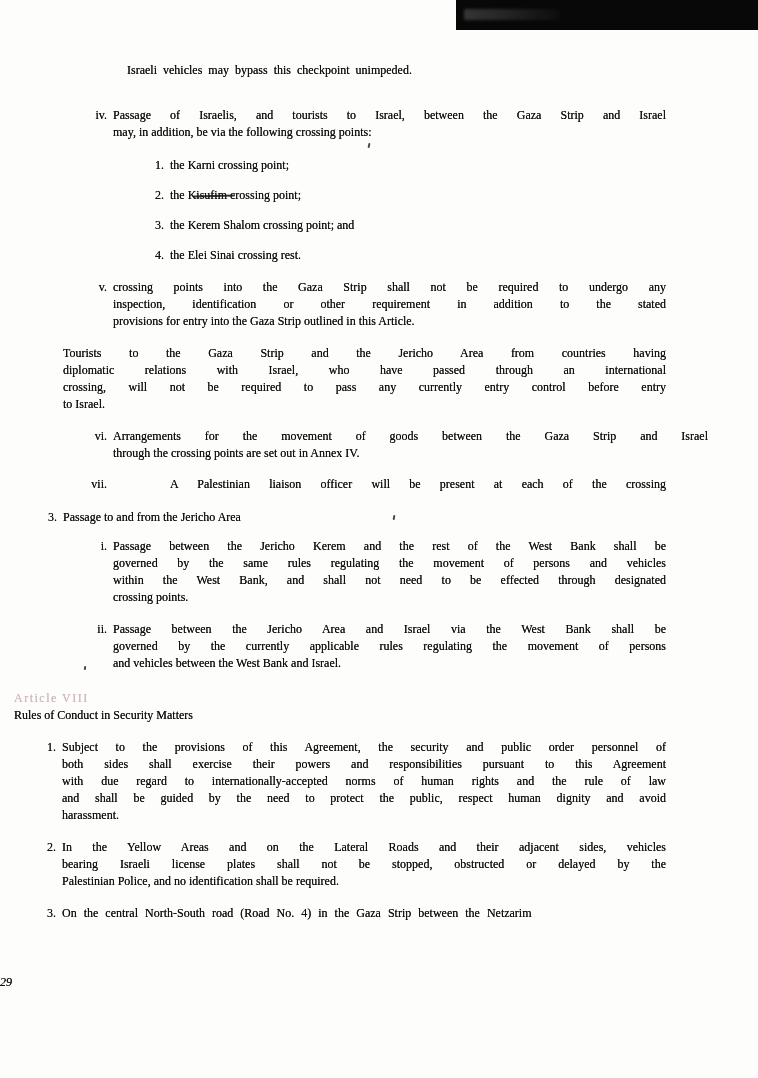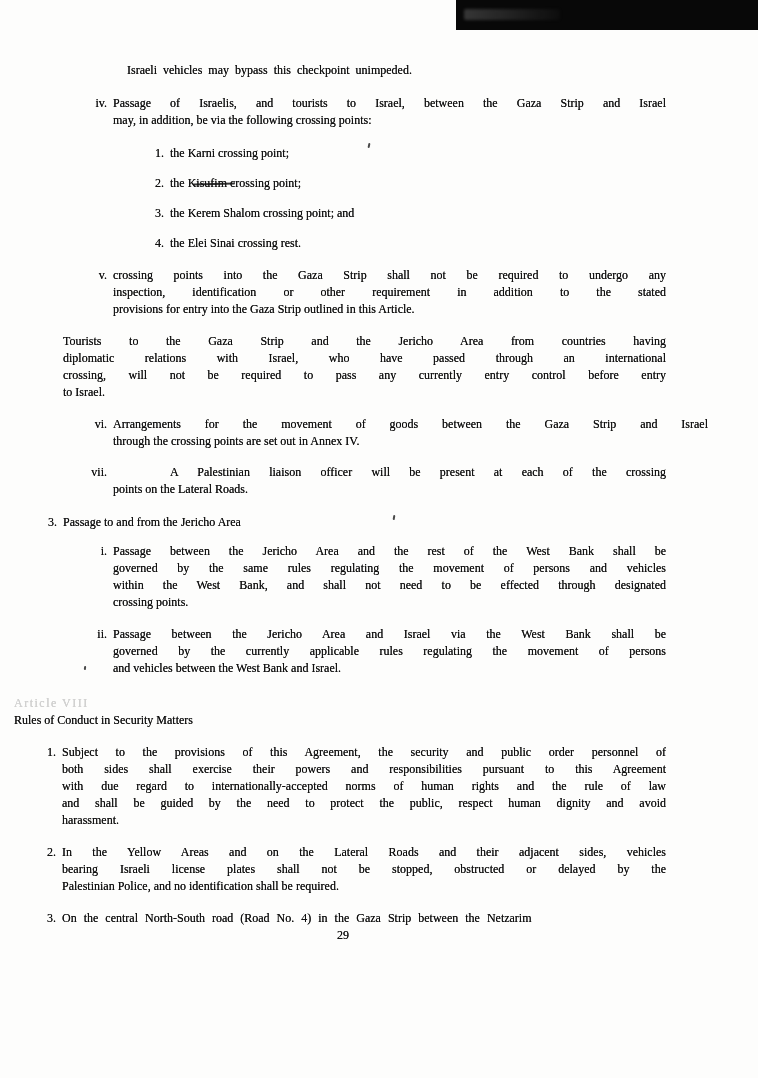--- a/index.html
+++ b/index.html
@@ -11,36 +11,36 @@
     font-size:12px;line-height:17px;color:#101010;
     text-shadow:0 0 0.4px rgba(10,10,10,0.85);
   }
   .blk{position:relative;}
   .marker{position:absolute;right:100%;margin-right:6px;white-space:nowrap;}
   .jl{text-align:justify;text-align-last:justify;}
   .jl.last{text-align-last:left;}
   .ind{text-indent:57px;}
 
   .b-opening{margin:0 60px 0 127px;word-spacing:3px;}
-  .b-iv{margin:16px 92px 0 113px;}
+  .b-iv{margin:28px 92px 0 113px;}
   .b-cp{margin:13px 60px 0 170px;}
   .b-cp.first{margin-top:16px;}
   .b-v{margin:15px 92px 0 113px;}
   .b-tour{margin:15px 92px 0 63px;}
   .b-vi{margin:15px 50px 0 113px;}
   .b-vii{margin:14px 92px 0 113px;}
   .b-s3{margin:16px 60px 0 63px;}
   .b-ji1{margin:12px 92px 0 113px;}
   .b-ji2{margin:15px 92px 18px 113px;}
-  .b-faded{margin:13px 0 0 14px;opacity:0.3;filter:blur(0.6px);letter-spacing:1.5px;color:#737373;font-family:Liberation Serif, serif;}
+  .b-faded{margin:13px 0 0 14px;opacity:0.3;filter:blur(0.6px);letter-spacing:1.5px;color:#7f1d1d;font-family:Liberation Serif, serif;}
   .b-rules{margin:0 0 0 14px;}
   .b-r1{margin:15px 92px 0 62px;}
   .b-r2{margin:15px 92px 0 62px;}
   .b-r3{margin:15px 40px 0 62px;word-spacing:4px;}
-  .b-page{width:686px;text-align:center;}
+  .b-page{margin-top:52px;width:686px;text-align:left;font-style:italic;}
 
   .artifact-bar{position:absolute;top:0;left:456px;width:302px;height:30px;background:#080808;}
   .artifact-bar .ghost{
     position:absolute;left:8px;top:9px;width:96px;height:11px;border-radius:2px;
     background:linear-gradient(90deg, rgba(140,140,140,0.35), rgba(70,70,70,0.08));
     filter:blur(1.5px);
   }
   .smudge{
     position:absolute;left:23px;top:8px;width:42px;height:2px;border-radius:1px;
     background:rgba(20,20,20,0.85);transform:rotate(-1.5deg);
@@ -101,31 +101,30 @@
 
   <div class="blk b-vi">
     <span class="marker">vi.</span>
     <div class="jl">Arrangements for the movement of goods between the Gaza Strip and Israel</div>
     <div class="jl last">through the crossing points are set out in Annex IV.</div>
   </div>
 
   <div class="blk b-vii">
     <span class="marker">vii.</span>
     <div class="jl ind">A Palestinian liaison officer will be present at each of the crossing</div>
-    <div class="jl last">points on the Lateral Roads.</div>
   </div>
 
   <div class="blk b-s3">
     <span class="marker">3.</span>
     <span>Passage to and from the Jericho Area</span>
   </div>
 
   <div class="blk b-ji1">
     <span class="marker">i.</span>
-    <div class="jl">Passage between the Jericho Area and the rest of the West Bank shall be</div>
+    <div class="jl">Passage between the Jericho Kerem and the rest of the West Bank shall be</div>
     <div class="jl">governed by the same rules regulating the movement of persons and vehicles</div>
     <div class="jl">within the West Bank, and shall not need to be effected through designated</div>
     <div class="jl last">crossing points.</div>
   </div>
 
   <div class="blk b-ji2">
     <span class="marker">ii.</span>
     <div class="jl">Passage between the Jericho Area and Israel via the West Bank shall be</div>
     <div class="jl">governed by the currently applicable rules regulating the movement of persons</div>
     <div class="jl last">and vehicles between the West Bank and Israel.</div>

